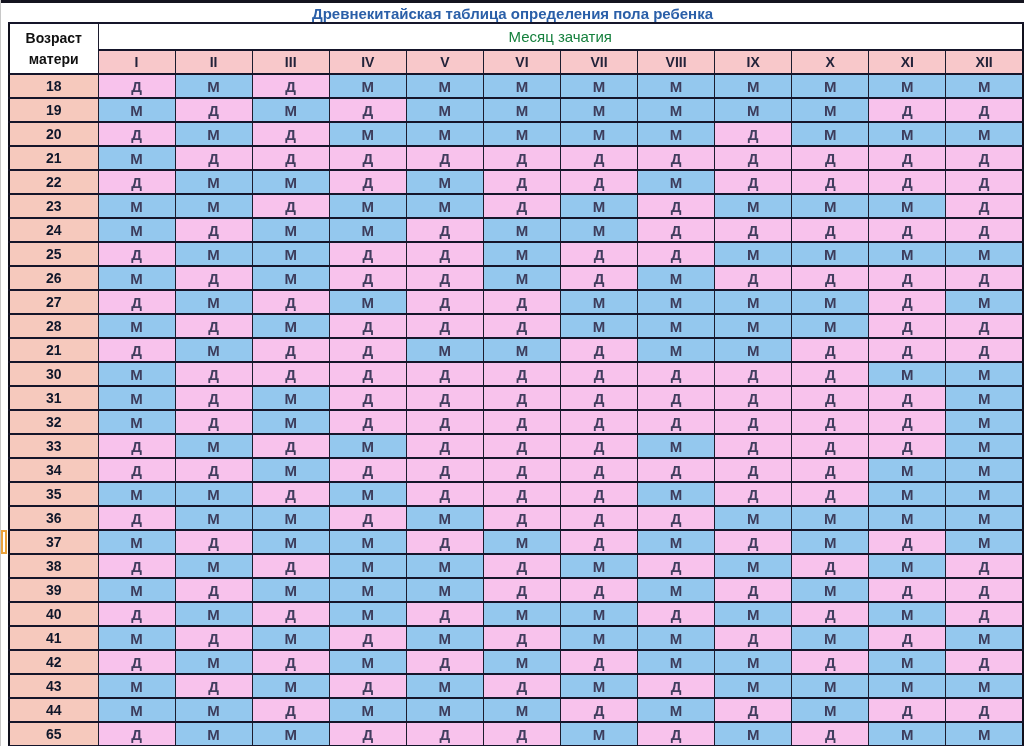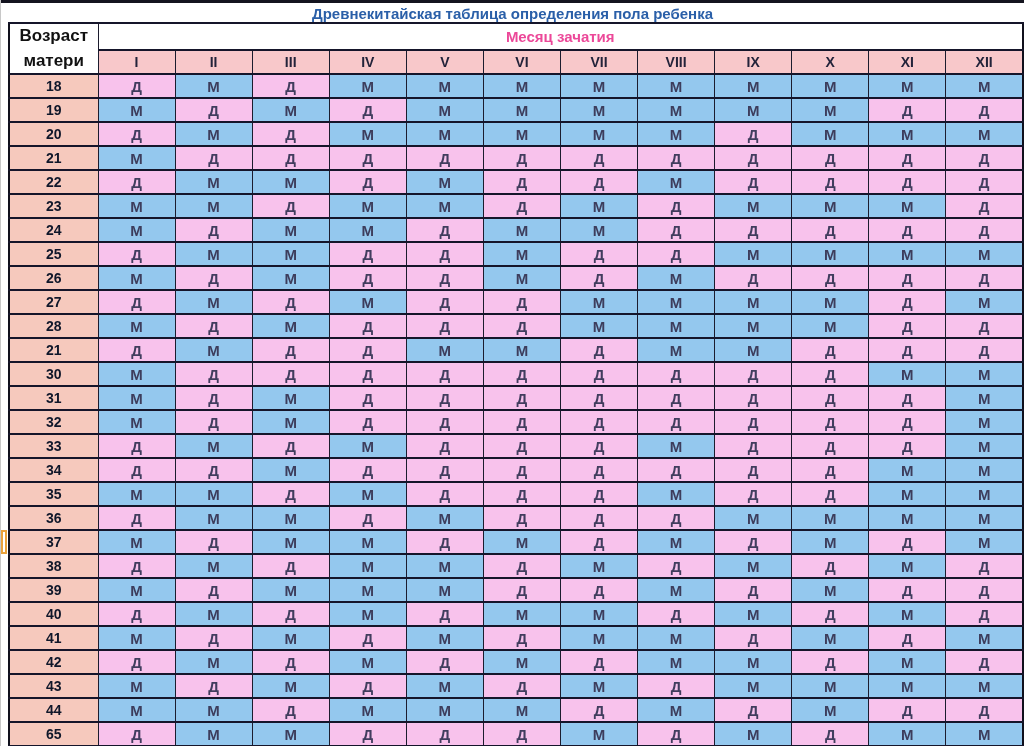--- a/index.html
+++ b/index.html
@@ -39,30 +39,30 @@
     border-bottom: 2px solid #15152a;
     text-align: center;
     vertical-align: middle;
     padding: 0;
     overflow: hidden;
     white-space: nowrap;
   }
   .age-header {
     background: #ffffff;
     color: #111111;
-    font-size: 17px;
+    font-size: 14px;
     font-weight: bold;
     line-height: 1.45;
     white-space: normal !important;
   }
   .month-header {
     background: #ffffff;
-    color: #ec4899;
+    color: #15803d;
     font-size: 15px;
-    font-weight: bold;
+    font-weight: normal;
     height: 25px;
   }
   tr.numerals th {
     background: #f8c8ca;
     color: #23233a;
     font-size: 14px;
     font-weight: bold;
     height: 22px;
   }
   tbody tr { height: 24px; }

